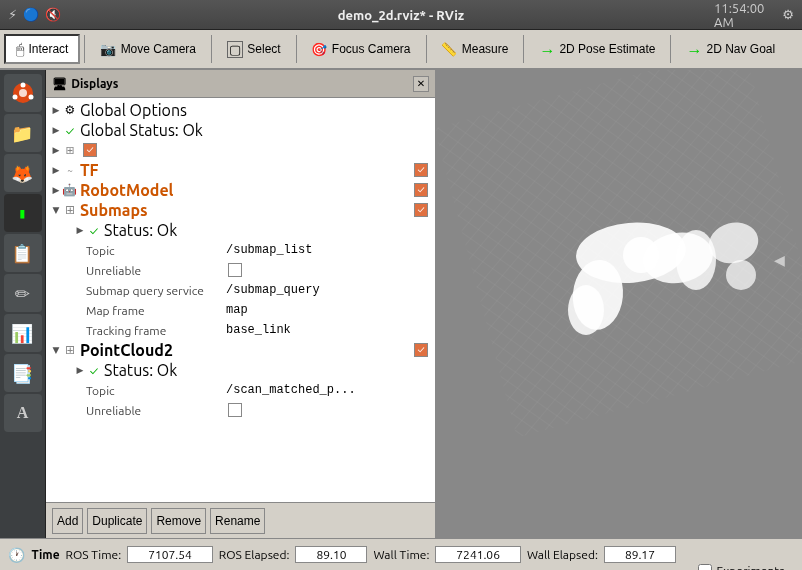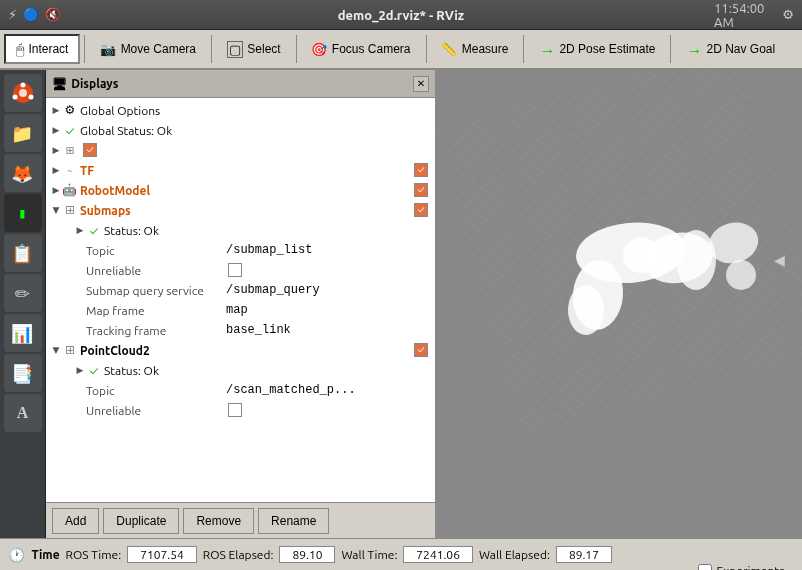--- a/index.html
+++ b/index.html
@@ -114,21 +114,21 @@
       padding: 0 4px;
       cursor: pointer;
     }
     .expand-arrow {
       width: 12px; height: 12px;
       display: inline-flex; align-items: center; justify-content: center;
       font-size: 9px; color: #555;
       cursor: pointer;
     }
     .item-icon { width: 16px; height: 16px; display: inline-flex; align-items: center; justify-content: center; margin-right: 2px; }
-    .item-label { flex: 1; font-size: 12px; }
+    .item-label { flex: 1; font-size: 16px; }
     .item-label.orange { color: #cc5500; font-weight: bold; }
     .item-label.blue { color: #000000; font-weight: bold; }
     .checkbox-cell {
       width: 20px; display: flex; align-items: center; justify-content: center;
     }
     .cb {
       width: 14px; height: 14px;
       border: 1px solid #888;
       background: #fff;
       display: flex; align-items: center; justify-content: center;
@@ -150,21 +150,21 @@
       height: 36px;
       background: #d4d0c8;
       display: flex;
       align-items: center;
       padding: 0 6px;
       gap: 4px;
       border-top: 1px solid #888;
     }
     .footer-btn {
       height: 26px;
-      padding: 0 12px;
+      padding: 0 4px;
       background: #d4d0c8;
       border: 1px solid #888;
       cursor: pointer;
       font-size: 12px;
     }
 
     
     #viewport {
       flex: 1;
       background: #6a6a6a;
@@ -179,21 +179,21 @@
       display: flex;
       align-items: center;
       padding: 0 8px;
       gap: 6px;
       border-top: 1px solid #888;
       font-size: 12px;
     }
     .time-field {
       background: white;
       border: 1px solid #888;
-      padding: 1px 12px;
+      padding: 1px 20px;
       font-size: 12px;
       min-width: 55px;
       text-align: right;
     }
     .experimental-cb { display: flex; align-items: center; gap: 4px; margin-left: auto; margin-top: 32px; }
 
     
     .grid-bg {
       width: 100%;
       height: 100%;

